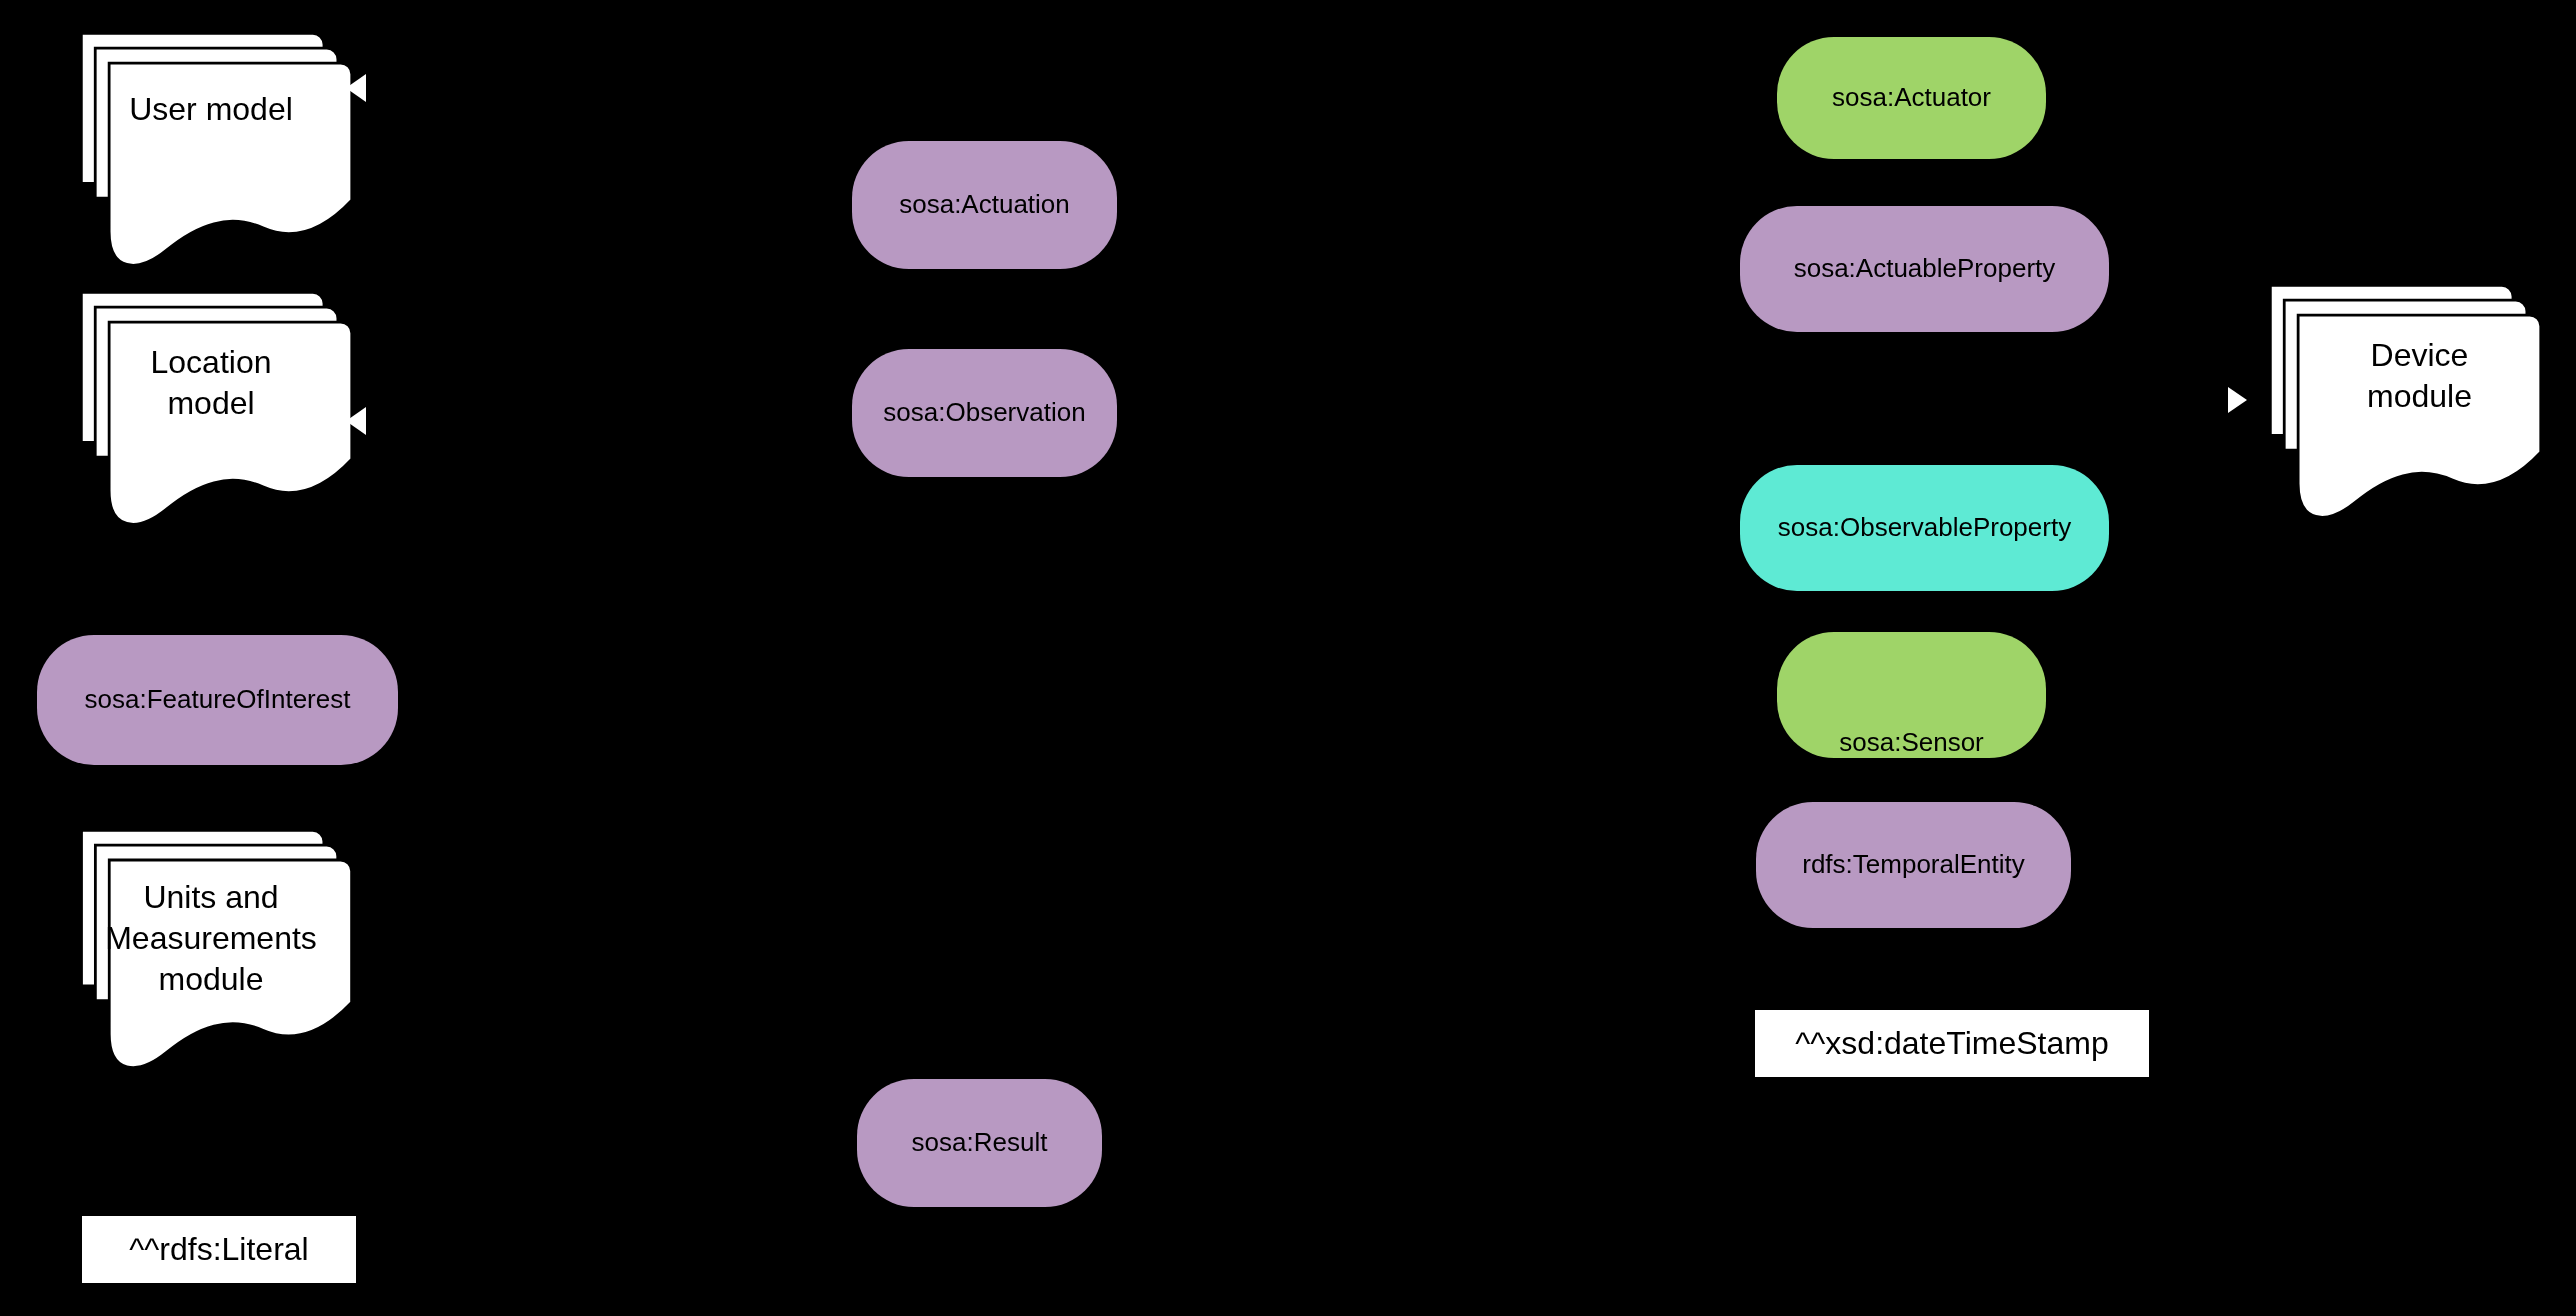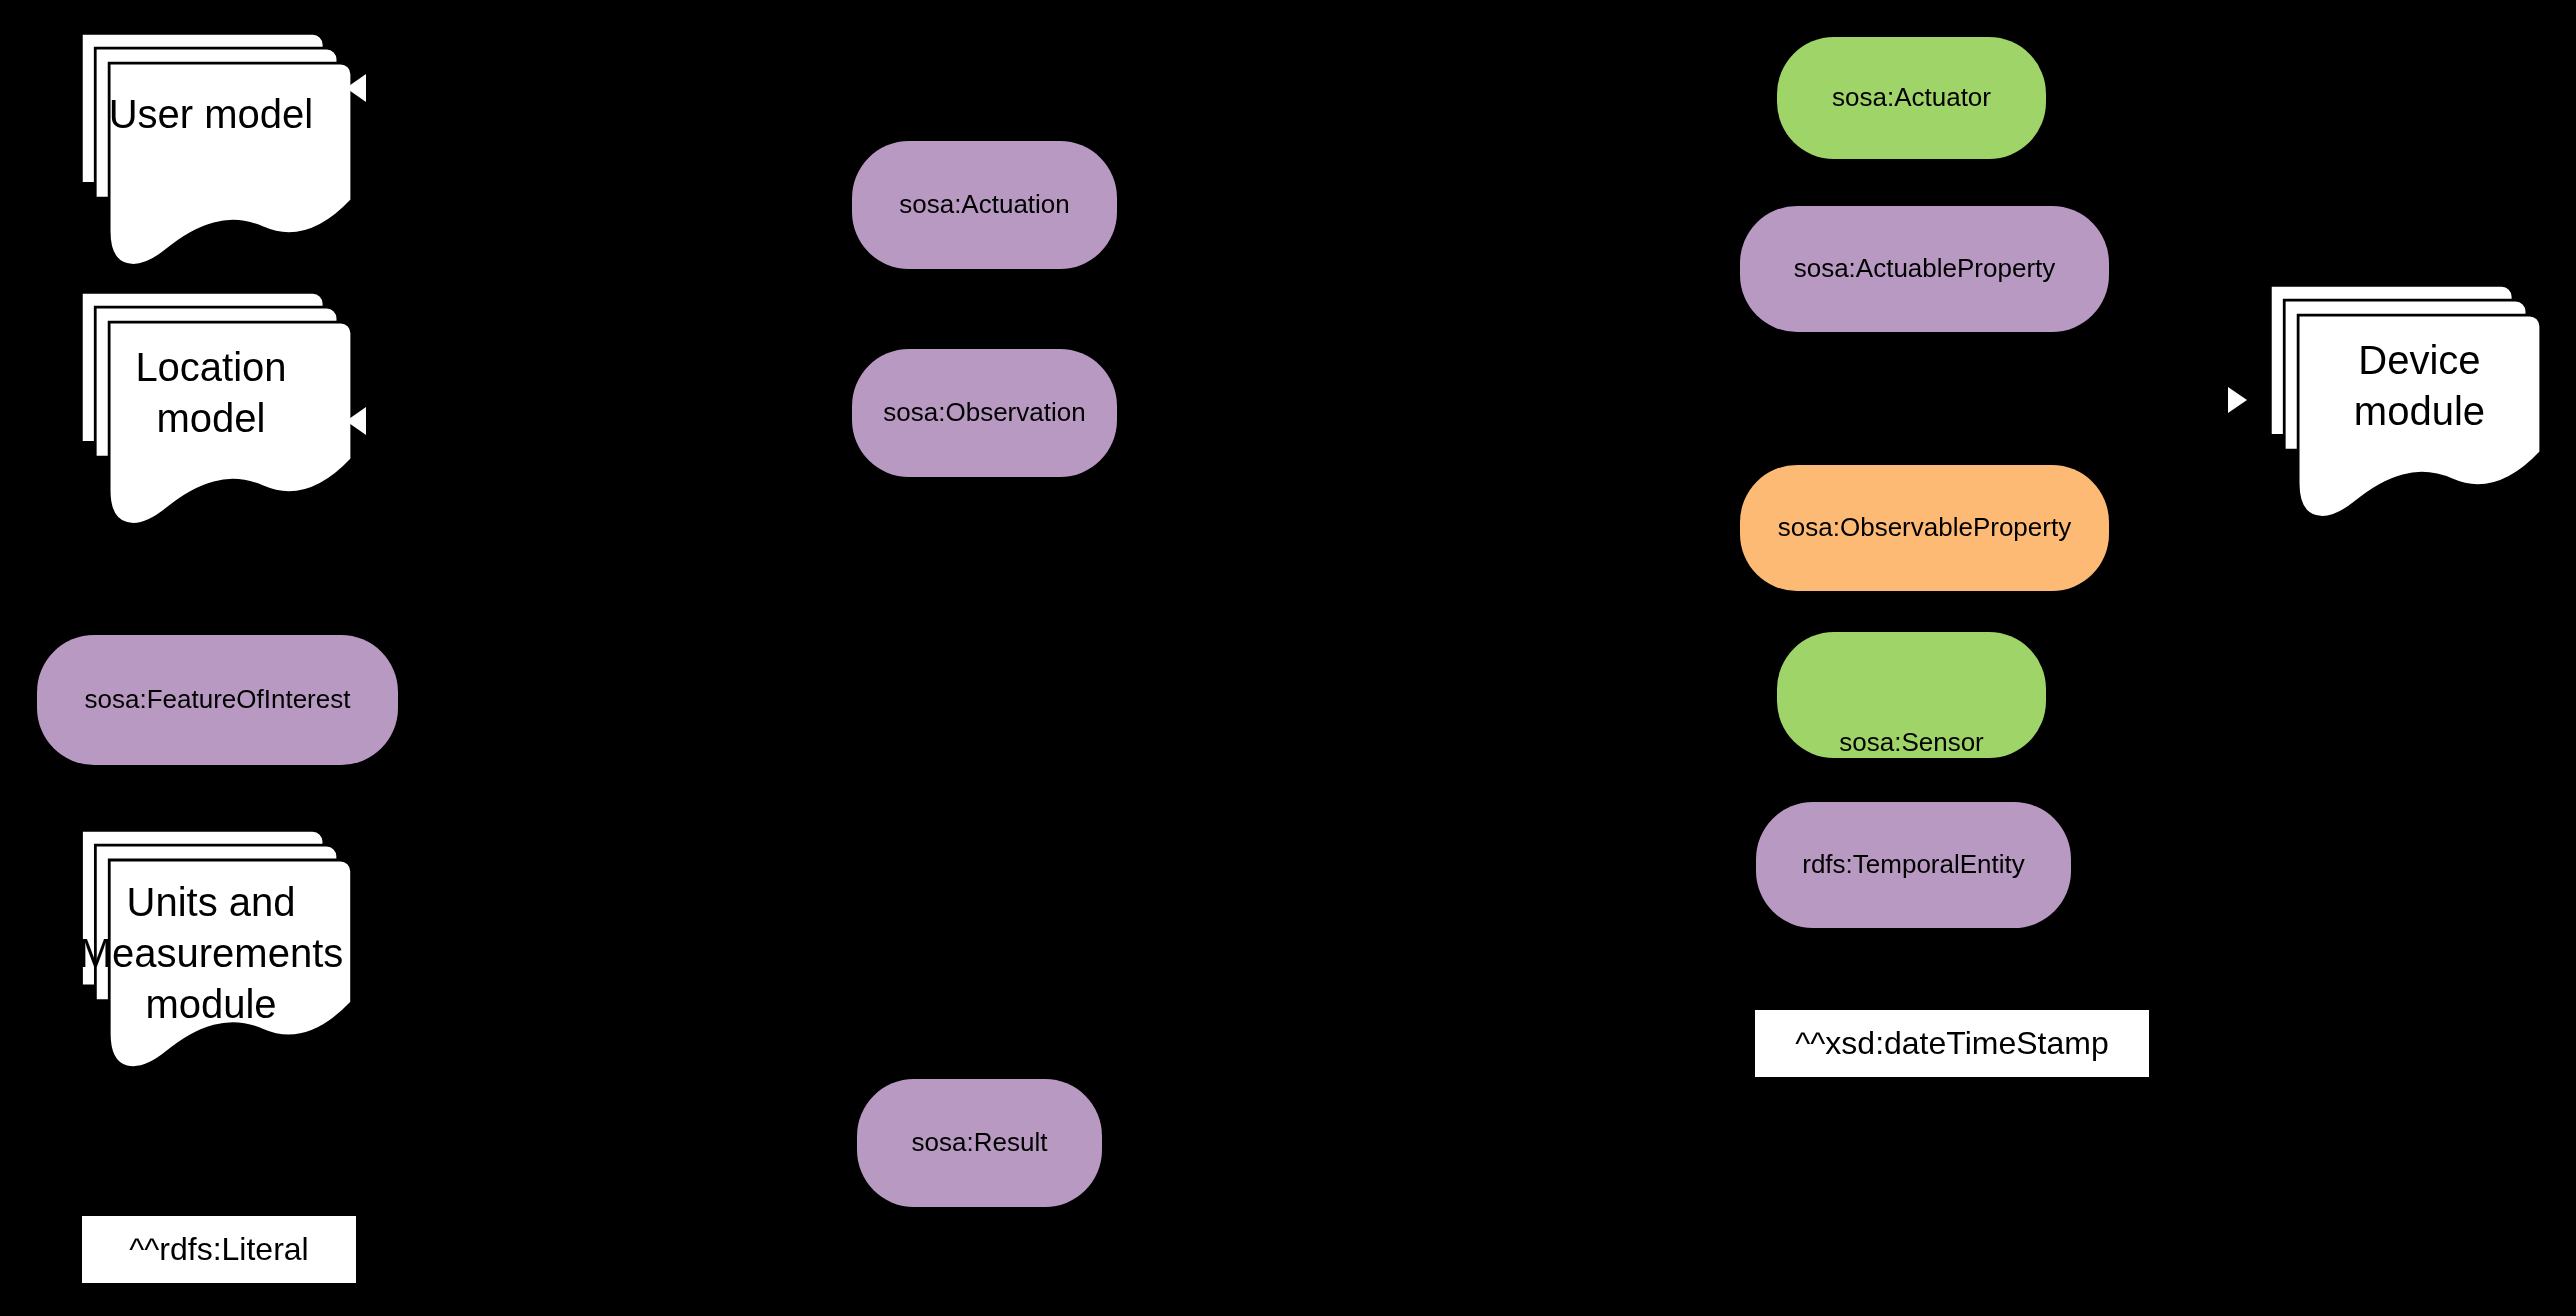--- a/index.html
+++ b/index.html
@@ -54,21 +54,21 @@
   .docstack svg {
     display: block;
     overflow: visible;
   }
   .docstack .doclabel {
     position: absolute;
     left: 0;
     right: 0;
     text-align: center;
     color: #000000;
-    font-size: 40px;
+    font-size: 32px;
     line-height: 1.28;
     pointer-events: none;
   }
 
   
   .tri {
     position: absolute;
     width: 0;
     height: 0;
   }
@@ -162,21 +162,21 @@
   </div>
 
   <div class="node pill" style="left:1777px; top:37px; width:269px; height:122px; background:#9fd468;">
     <span>sosa:Actuator</span>
   </div>
 
   <div class="node pill" style="left:1740px; top:206px; width:369px; height:126px; background:#b899c2;">
     <span>sosa:ActuableProperty</span>
   </div>
 
-  <div class="node pill" style="left:1740px; top:465px; width:369px; height:126px; background:#fdba74;">
+  <div class="node pill" style="left:1740px; top:465px; width:369px; height:126px; background:#5eead4;">
     <span>sosa:ObservableProperty</span>
   </div>
 
   <div class="node pill" style="left:1777px; top:632px; width:269px; height:126px; background:#9fd468;align-items:flex-end;">
     <span>sosa:Sensor</span>
   </div>
 
   <div class="node pill" style="left:1756px; top:802px; width:315px; height:126px; background:#b899c2;">
     <span>rdfs:TemporalEntity</span>
   </div>

